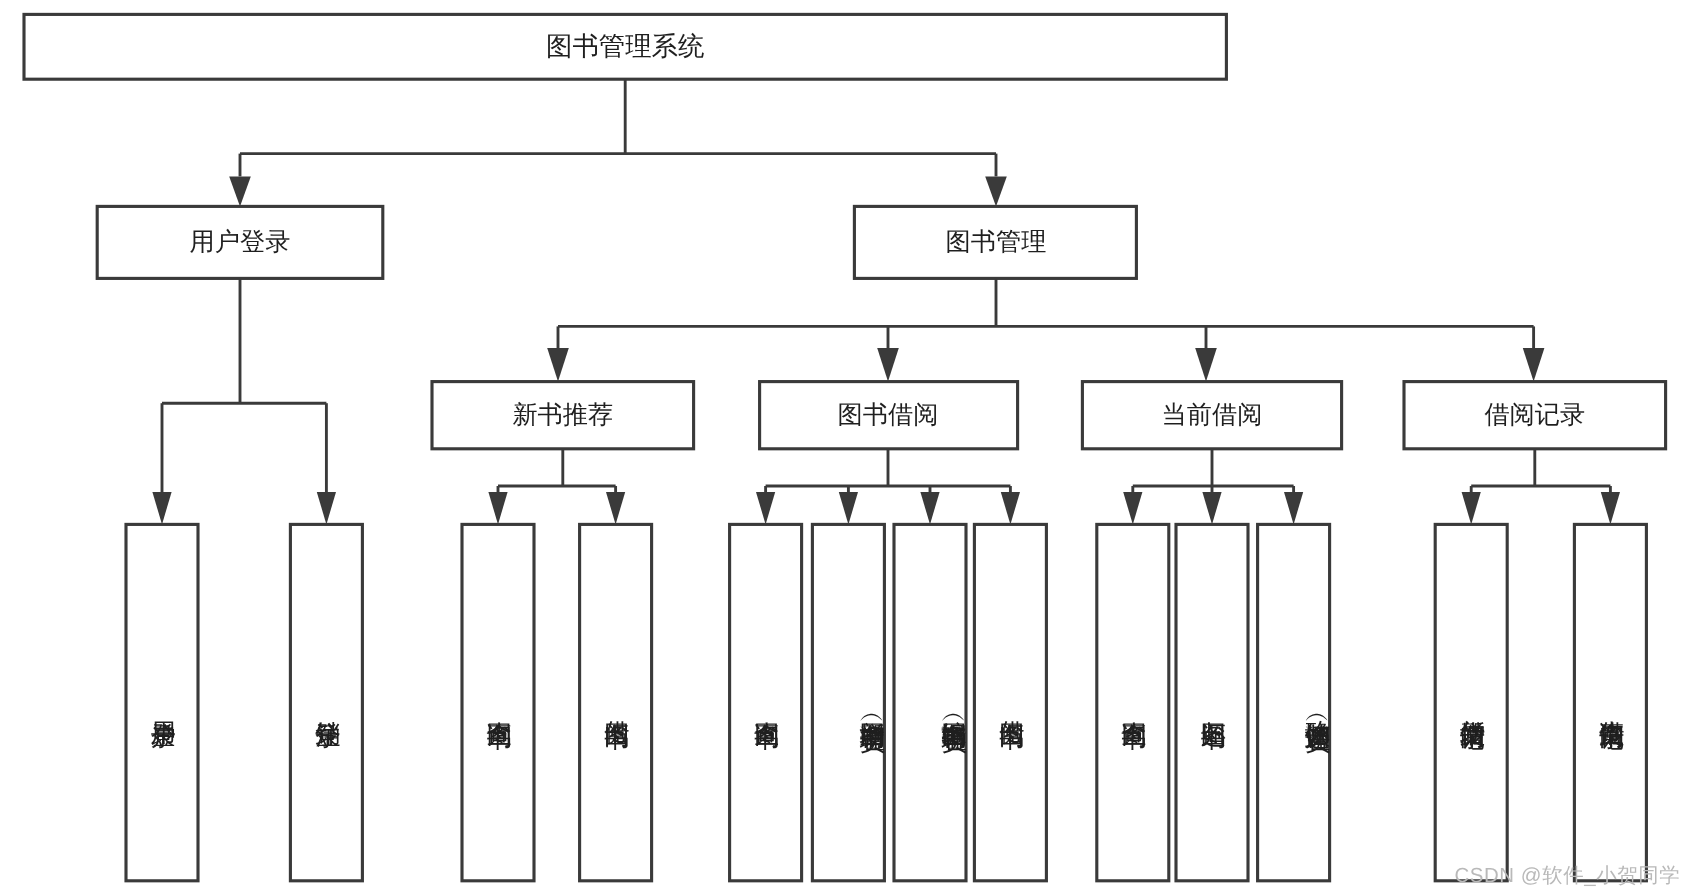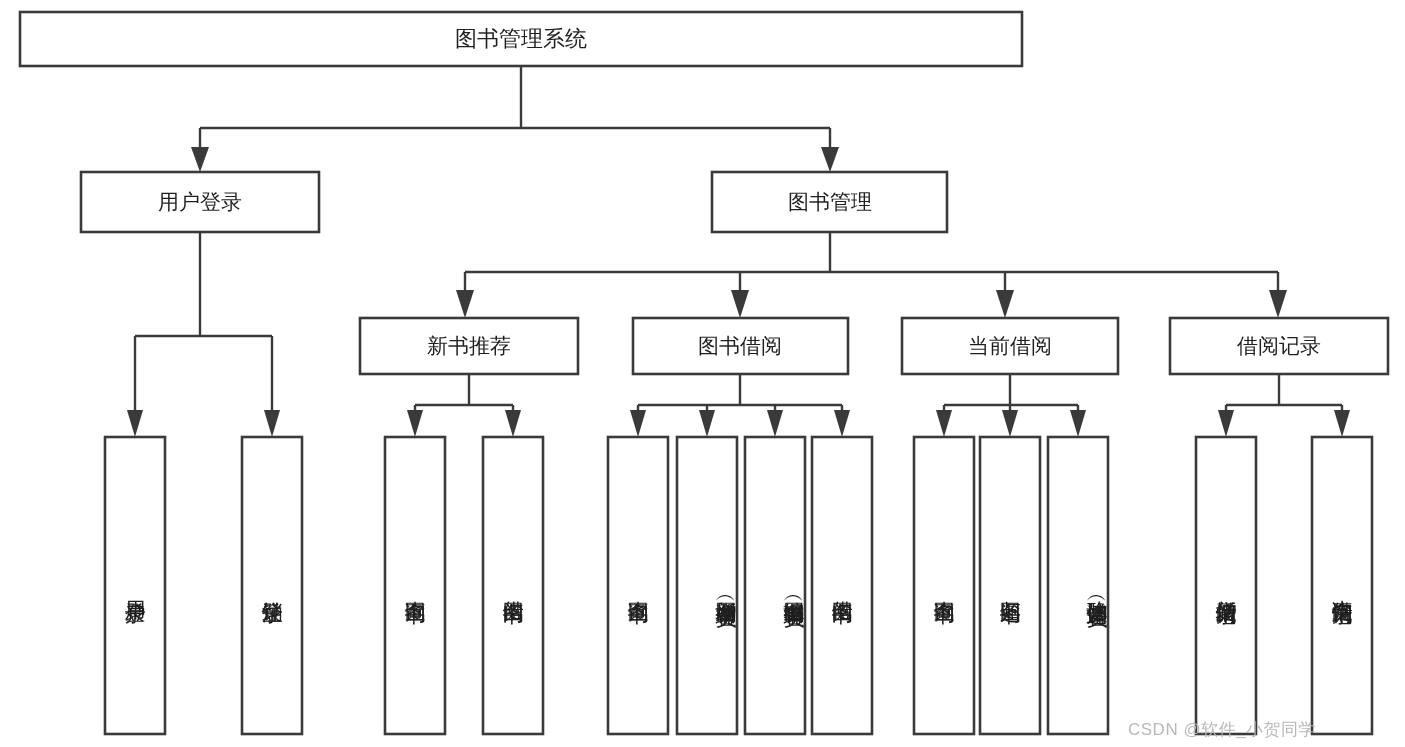--- a/index.html
+++ b/index.html
@@ -217,15 +217,15 @@
   <div class="vlabel" style="left:745px; top:437px; width:60px; height:297px; align-items:flex-start; padding-top:6px; box-sizing:border-box;">编辑图书（管理员）</div>
   <div class="vlabel" style="left:812px; top:437px; width:60px; height:297px;">借阅图书</div>
 
   <div class="vlabel" style="left:914px; top:437px; width:60px; height:297px;">查询图书</div>
   <div class="vlabel" style="left:980px; top:437px; width:60px; height:297px;">归还图书</div>
   <div class="vlabel" style="left:1048px; top:437px; width:60px; height:297px; align-items:flex-start; padding-top:6px; box-sizing:border-box;">确认归还（管理员）</div>
 
   <div class="vlabel" style="left:1196px; top:437px; width:60px; height:297px;">新增借阅记录</div>
   <div class="vlabel" style="left:1312px; top:437px; width:60px; height:297px;">查询借阅记录</div>
 
-  <div class="watermark" style="left:1128px; top:718px;">CSDN @软件_小贺同学</div>
+  <div class="watermark" style="left:1212px; top:718px;">CSDN @软件_小贺同学</div>
 
 </div>
 
 </body></html>

